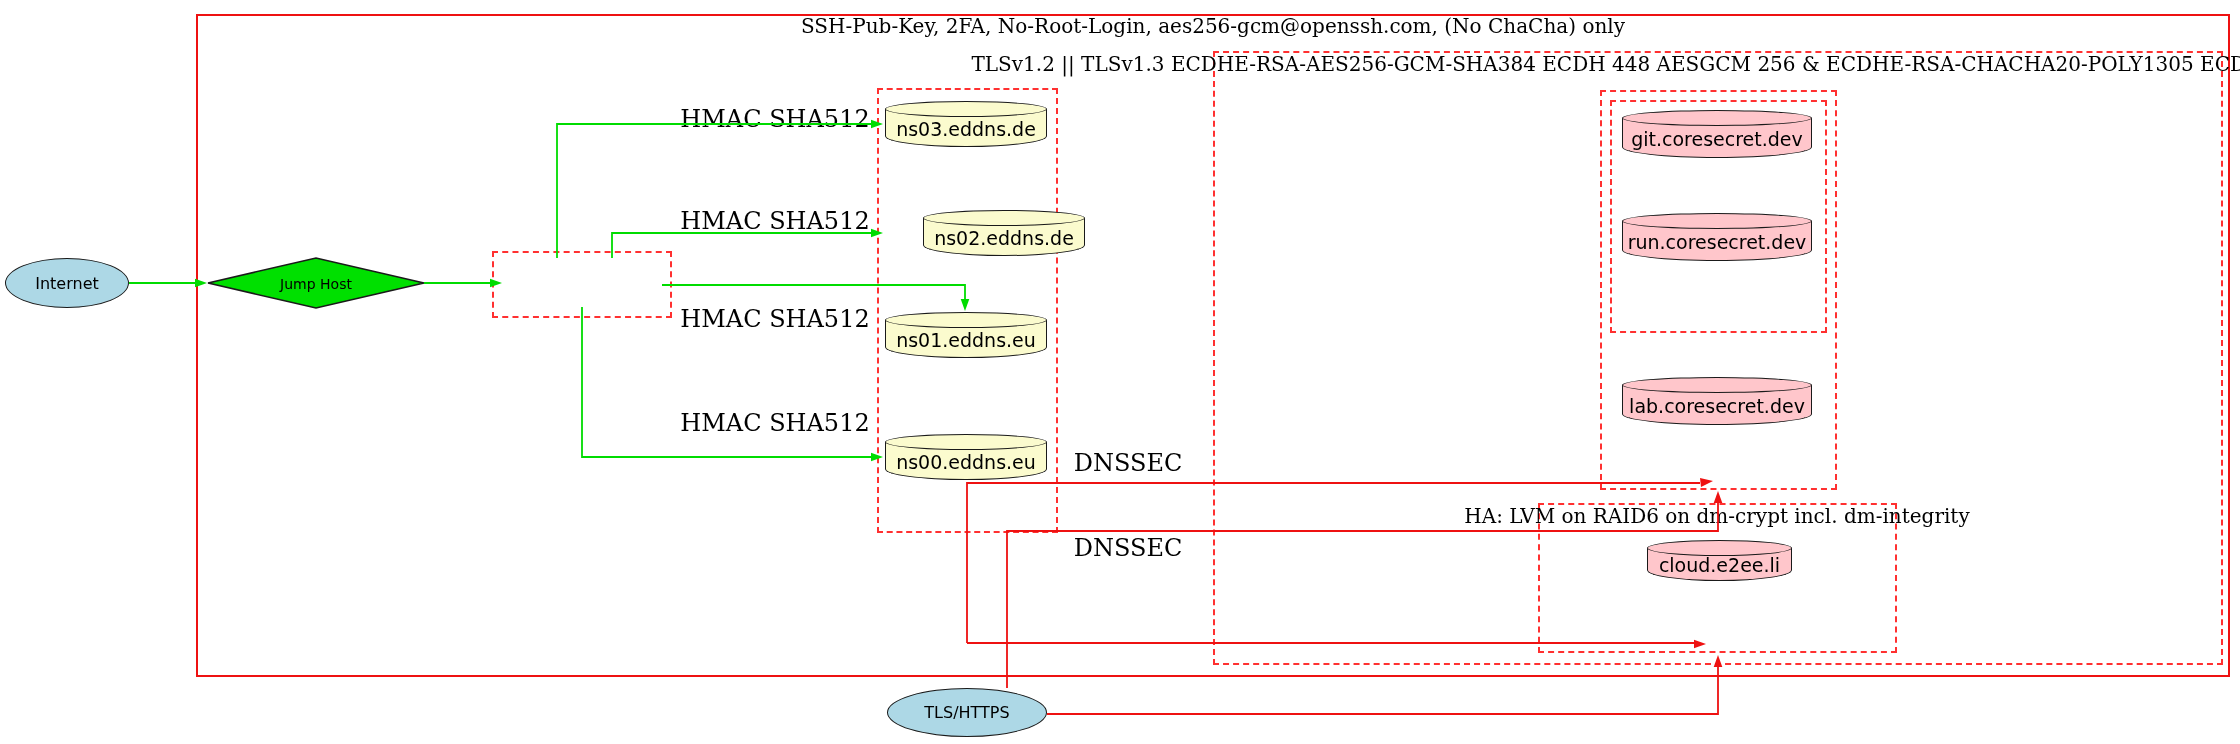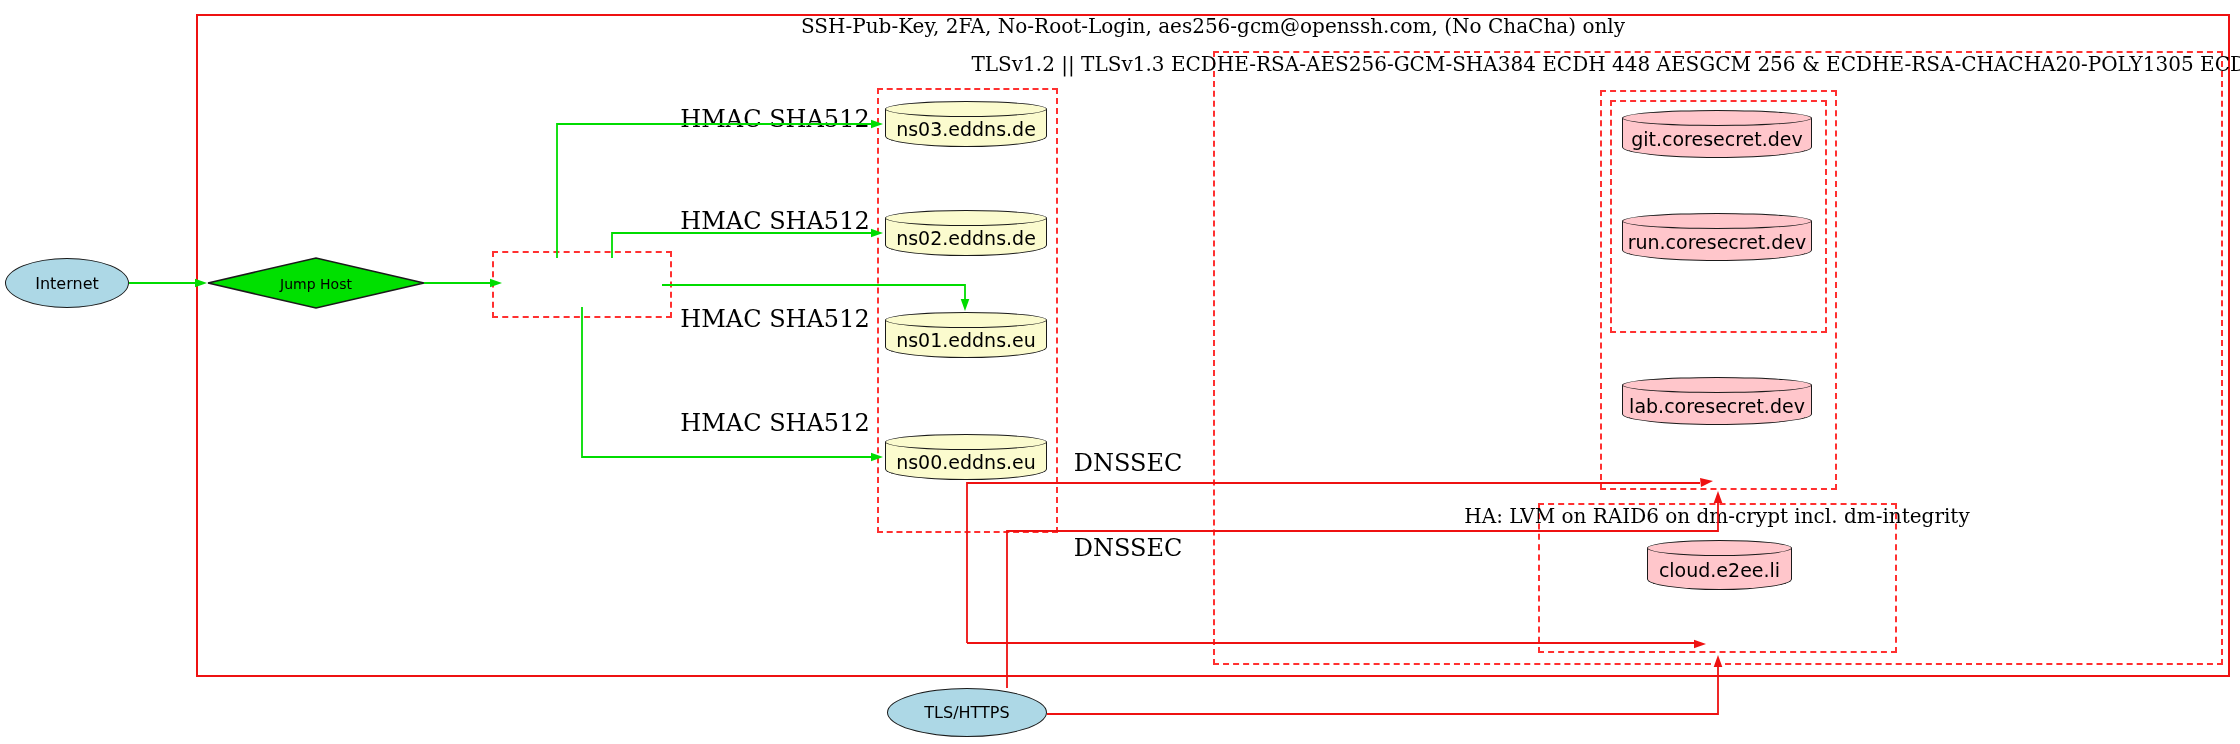--- a/index.html
+++ b/index.html
@@ -83,40 +83,40 @@
   <div class="ellipse" style="left:5px;top:258px;width:124px;height:50px;--fill:var(--node-blue,#add8e6);">
     <span>Internet</span>
   </div>
 
   <div class="nlabel" style="left:316px;top:284px;">Jump Host</div>
 
 
   <div class="cyl" style="left:885px;top:101px;width:162px;height:46px;--fill:var(--node-yellow,#fbfbce);">
     <span class="cyl-label">ns03.eddns.de</span>
   </div>
-  <div class="cyl" style="left:885px;top:210px;width:162px;height:46px;--fill:var(--node-yellow,#fbfbce);">
+  <div class="cyl" style="left:923px;top:210px;width:162px;height:46px;--fill:var(--node-yellow,#fbfbce);">
     <span class="cyl-label">ns02.eddns.de</span>
   </div>
   <div class="cyl" style="left:885px;top:312px;width:162px;height:46px;--fill:var(--node-yellow,#fbfbce);">
     <span class="cyl-label">ns01.eddns.eu</span>
   </div>
   <div class="cyl" style="left:885px;top:434px;width:162px;height:46px;--fill:var(--node-yellow,#fbfbce);">
     <span class="cyl-label">ns00.eddns.eu</span>
   </div>
 
   <div class="cyl" style="left:1622px;top:110px;width:190px;height:48px;--fill:var(--node-pink,#ffc6cb);">
     <span class="cyl-label">git.coresecret.dev</span>
   </div>
   <div class="cyl" style="left:1622px;top:213px;width:190px;height:48px;--fill:var(--node-pink,#ffc6cb);">
     <span class="cyl-label">run.coresecret.dev</span>
   </div>
   <div class="cyl" style="left:1622px;top:377px;width:190px;height:48px;--fill:var(--node-pink,#ffc6cb);">
     <span class="cyl-label">lab.coresecret.dev</span>
   </div>
-  <div class="cyl" style="left:1647px;top:540px;width:145px;height:50px;--fill:var(--node-pink,#ffc6cb);">
+  <div class="cyl" style="left:1647px;top:540px;width:145px;height:41px;--fill:var(--node-pink,#ffc6cb);">
     <span class="cyl-label">cloud.e2ee.li</span>
   </div>
 
   <div class="ellipse" style="left:887px;top:688px;width:160px;height:49px;--fill:var(--node-blue,#add8e6);">
     <span>TLS/HTTPS</span>
   </div>
 
   <div class="elabel" style="left:775px;top:119px;">HMAC SHA512</div>
   <div class="elabel" style="left:775px;top:221px;">HMAC SHA512</div>
   <div class="elabel" style="left:775px;top:319px;">HMAC SHA512</div>

